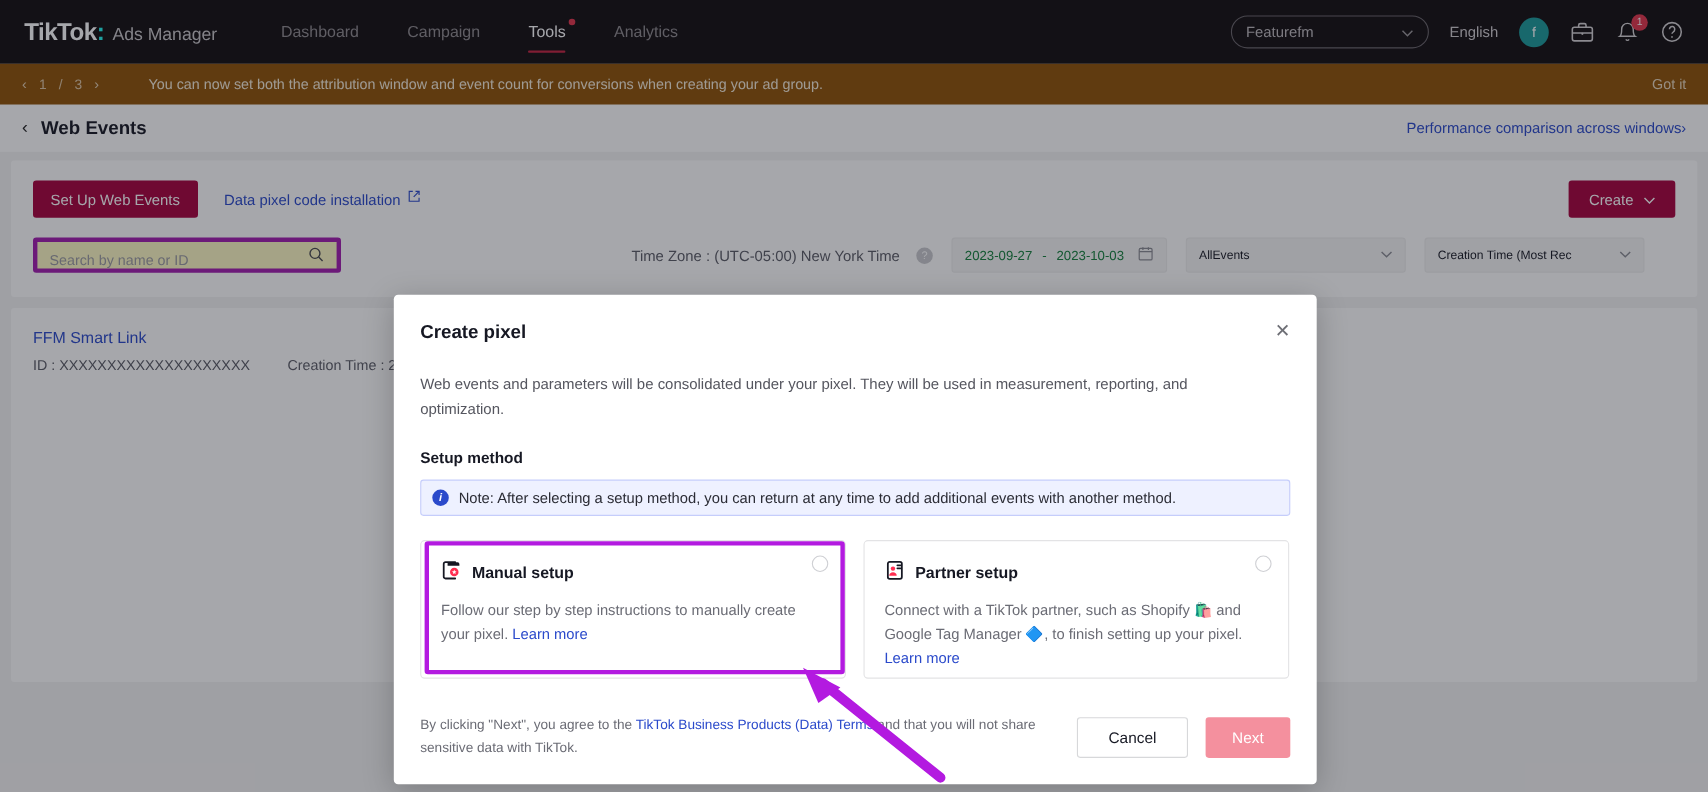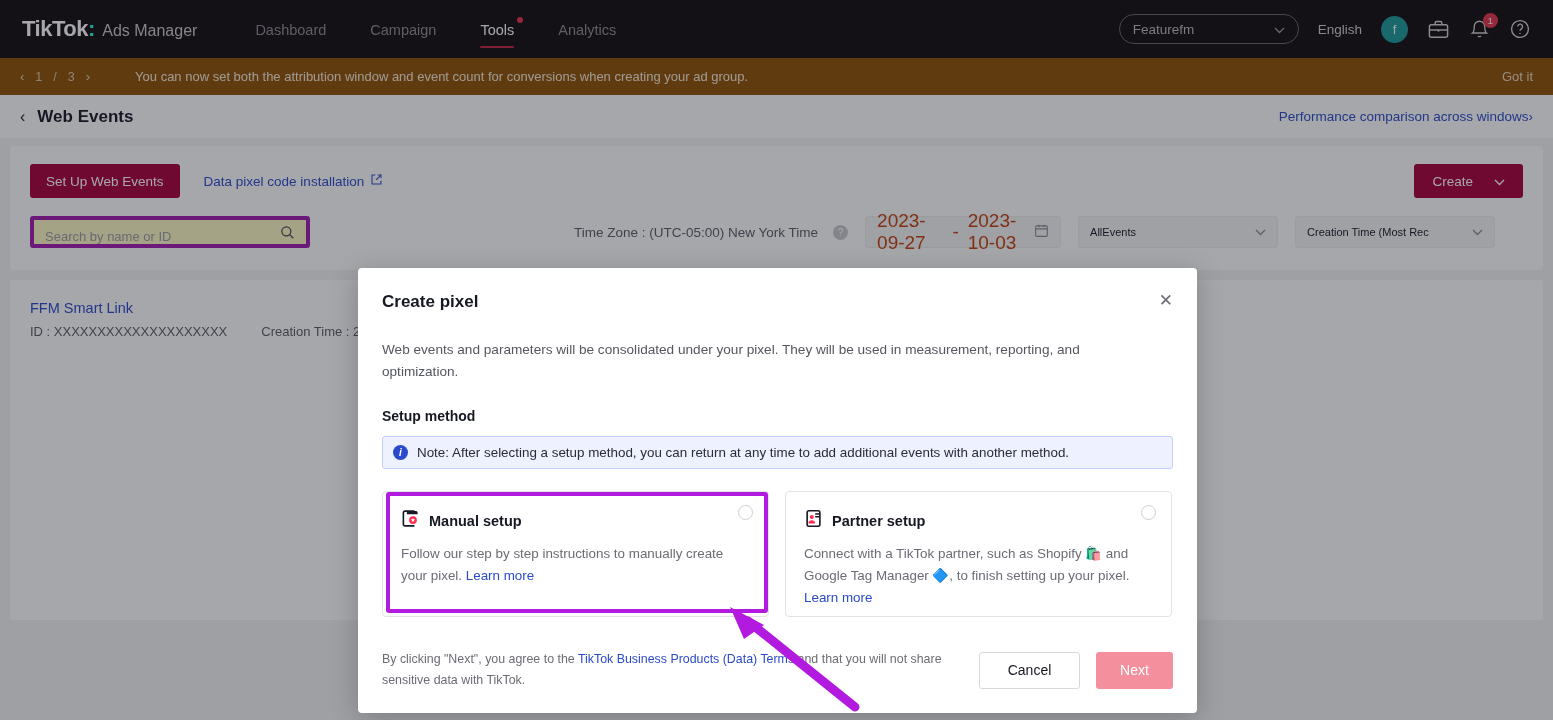--- a/index.html
+++ b/index.html
@@ -84,41 +84,41 @@
   .btn-primary {
     background: #a6003c; color: #ffffff; border: none; border-radius: 3px;
     height: 34px; padding: 0 16px; font-size: 13.5px; cursor: pointer;
     font-family: "Liberation Sans", sans-serif;
   }
   .link-blue { color: #2b4acb; font-size: 13.5px; cursor: pointer; }
   .check-install { margin-left: 24px; display: flex; align-items: center; gap: 6px; }
   .btn-create {
     margin-left: auto; background: #a6003c; color: #ffffff; border: none; border-radius: 3px;
     height: 34px; padding: 0 18px; font-size: 13.5px; cursor: pointer; display: flex;
-    align-items: center; gap: 21px; font-family: "Liberation Sans", sans-serif;
+    align-items: center; gap: 9px; font-family: "Liberation Sans", sans-serif;
   }
   .filter-row { display: flex; align-items: center; margin-top: 18px; }
   .search-box {
     width: 280px; height: 32px; background: #fef9c3; border: 4px solid #a21caf;
     border-radius: 3px; display: flex; align-items: flex-end; padding: 0 11px;
   }
   .search-box input {
     border: none; background: transparent; outline: none; flex: 1; font-size: 13px;
     color: #161823; font-family: "Liberation Sans", sans-serif;
   }
   .search-box input::placeholder { color: #9c9ca3; }
   .tz { margin-left: 264px; display: flex; align-items: center; gap: 15px; color: #5b5c66; font-size: 13.5px; }
   .qmark {
     width: 15px; height: 15px; border-radius: 50%; background: #c8c9cd; color: #ffffff;
     font-size: 10px; display: flex; align-items: center; justify-content: center; cursor: pointer;
   }
   .daterange {
     margin-left: 17px; width: 196px; height: 32px; background: #f5f5f5; border: 1px solid #eeeeee;
-    border-radius: 3px; display: flex; align-items: center; padding: 0 11px; font-size: 19px;
-    color: #c2410c; cursor: pointer; justify-content: flex-end;
+    border-radius: 3px; display: flex; align-items: center; padding: 0 11px; font-size: 12px;
+    color: #15803d; cursor: pointer; justify-content: flex-end;
   }
   .daterange .cal { margin-left: auto; color: #8a8b93; }
   .sel {
     height: 32px; background: #f5f5f5; border: 1px solid #eeeeee; border-radius: 3px;
     display: flex; align-items: center; padding: 0 11px; font-size: 11px; color: #161823;
     cursor: pointer; overflow: hidden; white-space: nowrap;
   }
   .sel .chev { margin-left: auto; color: #8a8b93; padding-left: 8px;}
   .sel-events { margin-left: 17px; width: 200px; }
   .sel-sort { margin-left: 17px; width: 200px; }

